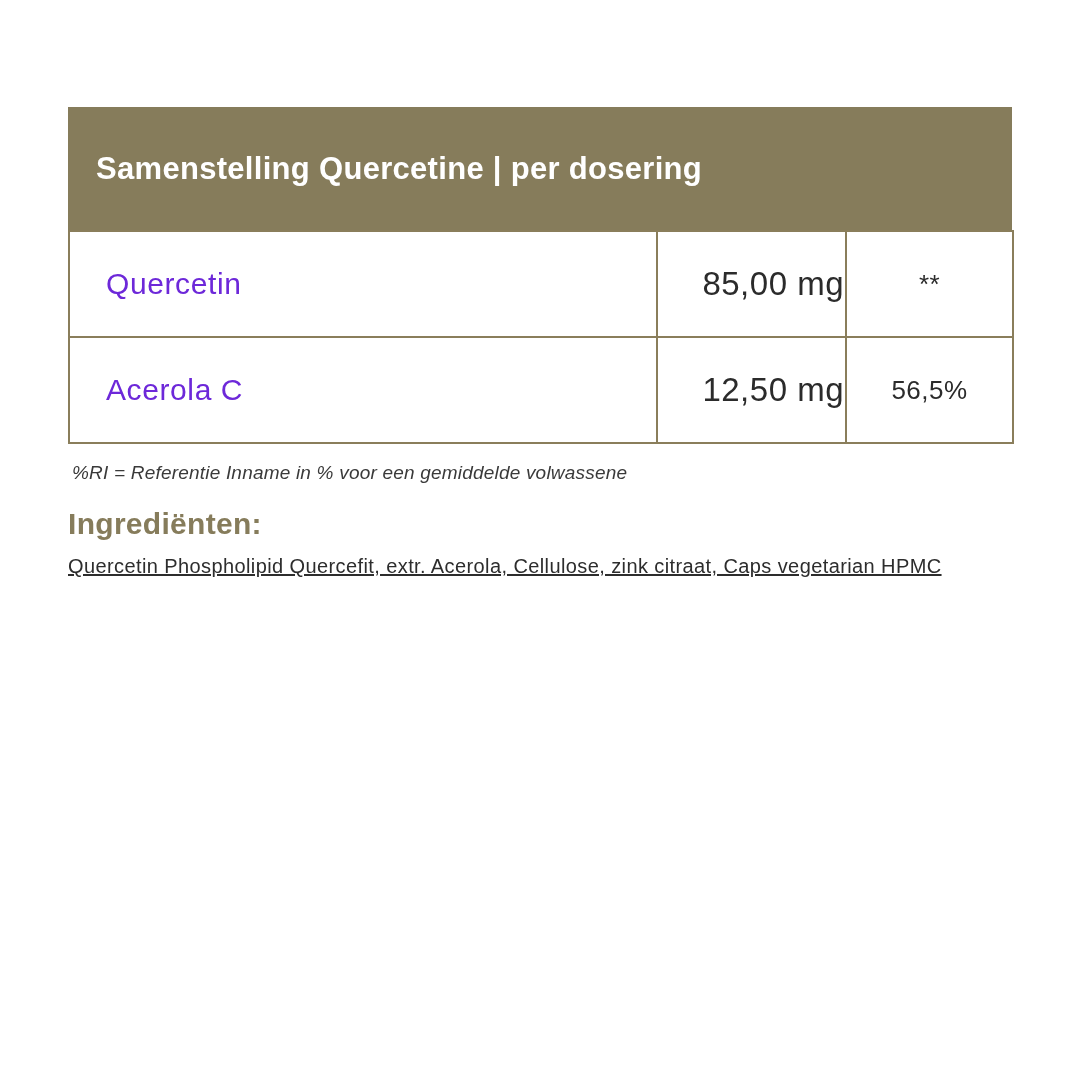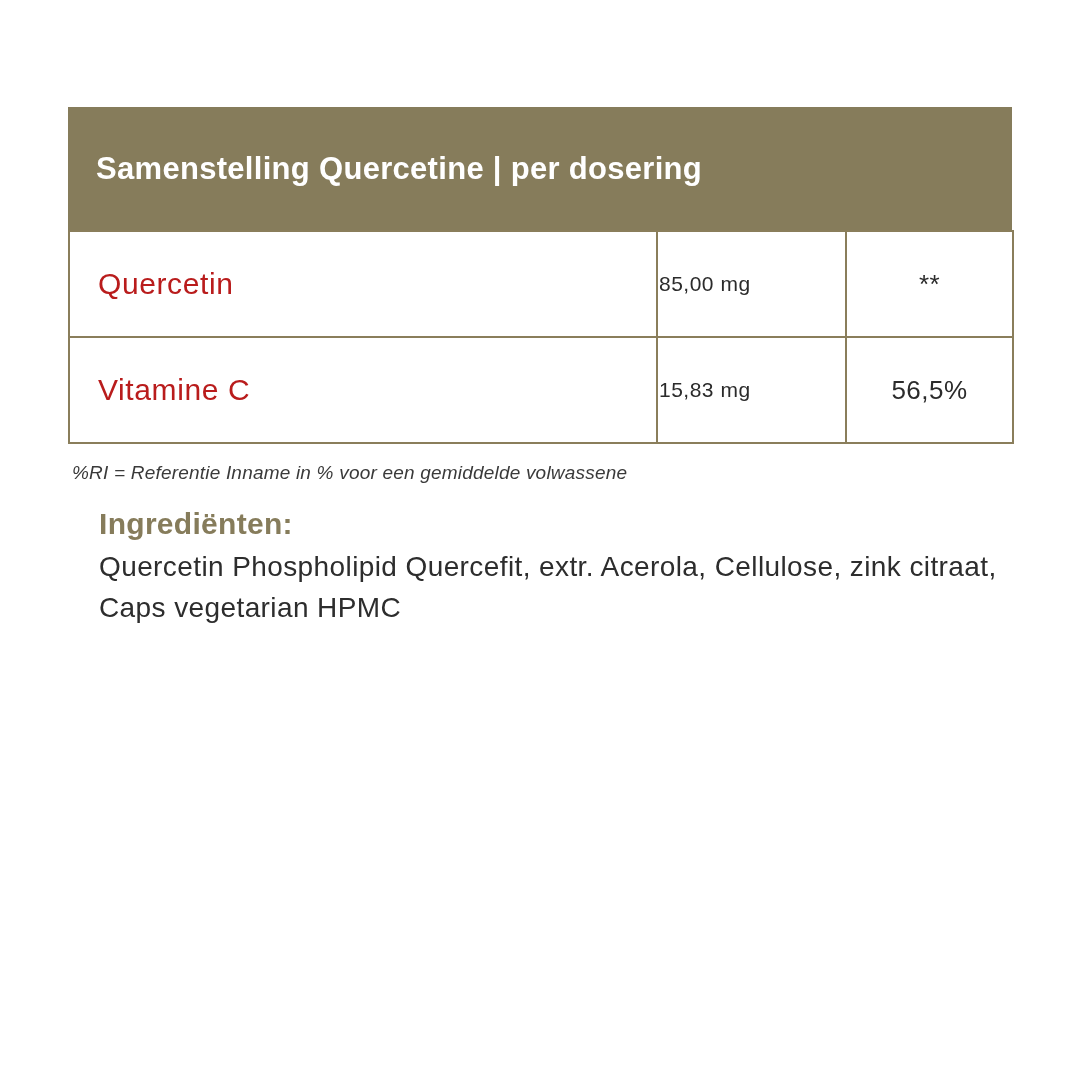--- a/index.html
+++ b/index.html
@@ -43,30 +43,30 @@
   }
   table.comp td {
     border: 2px solid var(--border, #8A7E5B);
     height: 106px;
     vertical-align: middle;
     background: #ffffff;
     box-sizing: border-box;
   }
   td.name-cell {
     width: 588px;
-    padding-left: 28px;
+    padding-left: 36px;
     font-size: 30px;
     font-weight: 400;
     letter-spacing: 0.6px;
-    color: #b91c1c;
+    color: #6d28d9;
   }
   td.amount-cell {
     width: 189px;
-    text-align: left;
-    font-size: 21px;
+    text-align: right;
+    font-size: 33px;
     letter-spacing: 0.5px;
     color: #2b2b2b;
   }
   td.ri-cell {
     width: 167px;
     text-align: center;
     font-size: 26px;
     letter-spacing: 0.5px;
     color: #2b2b2b;
   }
@@ -76,57 +76,57 @@
     display: flex;
     gap: 20px;
     font-size: 19px;
     font-style: italic;
     color: #3a3a3a;
     letter-spacing: 0.2px;
     white-space: nowrap;
   }
   .ingredients {
     margin-top: 22px;
-    margin-left: 31px;
   }
   .ingredients-heading {
     font-size: 30px;
     font-weight: bold;
     color: var(--olive, #867C5B);
     letter-spacing: 0.3px;
     line-height: 36px;
   }
   .ingredients-text {
     margin-top: 4px;
-    font-size: 28px;
+    font-size: 20px;
     line-height: 41px;
     letter-spacing: 0.4px;
     color: #2d2d2d;
+    text-decoration: underline;
   }
 </style>
 </head>
 <body>
 
 <div class="canvas">
   <div class="label-block">
 
     <div class="header-bar">
       <span class="title">Samenstelling Quercetine | per dosering</span>
     </div>
 
     <table class="comp">
       <tbody>
         <tr>
           <td class="name-cell">Quercetin</td>
           <td class="amount-cell">85,00 mg</td>
           <td class="ri-cell">**</td>
         </tr>
         <tr>
-          <td class="name-cell">Vitamine C</td>
-          <td class="amount-cell">15,83 mg</td>
+          <td class="name-cell">Acerola C</td>
+          <td class="amount-cell">12,50 mg</td>
           <td class="ri-cell">56,5%</td>
         </tr>
       </tbody>
     </table>
 
     <div class="footnotes">
       <span>%RI = Referentie Inname in % voor een gemiddelde volwassene</span>
     </div>
 
     <div class="ingredients">

